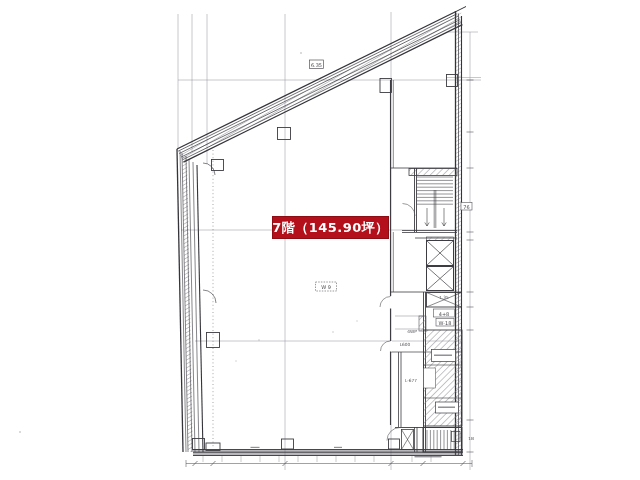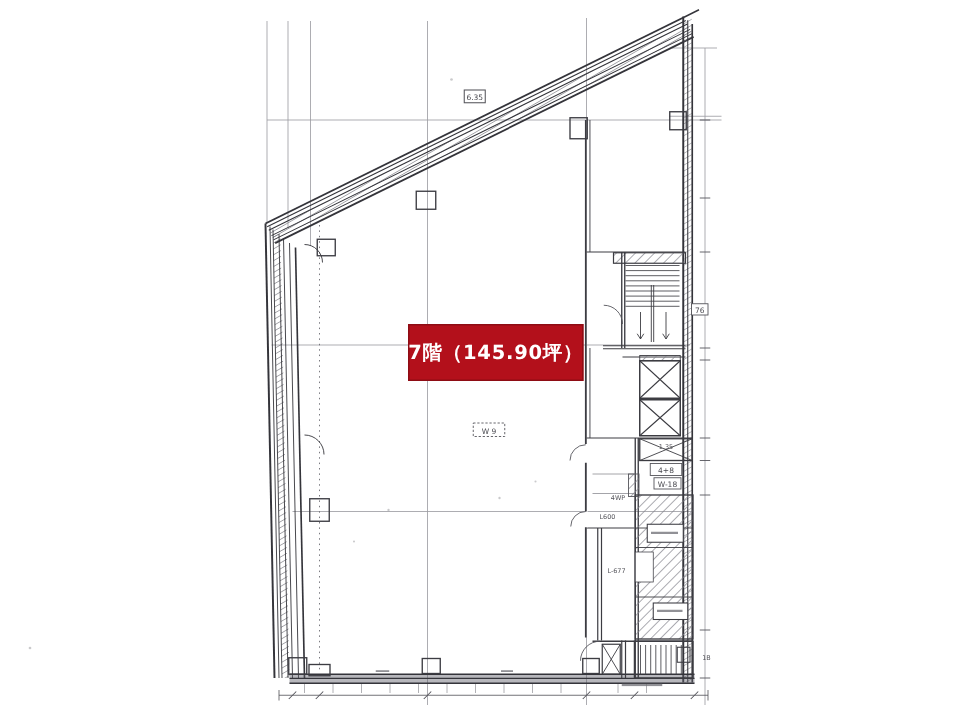--- a/index.html
+++ b/index.html
@@ -1,19 +1,19 @@
 <!DOCTYPE html>
 <html><head>
 <meta charset="utf-8">
 <style>
   html,body{margin:0;padding:0;background:#fff;}
   #stage{position:relative;width:640px;height:480px;background:#ffffff;overflow:hidden;
          font-family:"DejaVu Sans","Liberation Sans",sans-serif;}
   svg{position:absolute;left:0;top:0;}
-  .badge{position:absolute;left:272px;top:216px;width:117px;height:38px;background:#b3101b;
+  .badge{position:absolute;left:272px;top:216px;width:117px;height:23px;background:#b3101b;
          border:1px solid #8e0c14;box-sizing:border-box;display:flex;align-items:center;justify-content:center;}
   .badge span{color:#ffffff;font-size:13px;font-weight:bold;letter-spacing:0.5px;white-space:nowrap;}
   .tinytxt{font-size:5px;fill:#4a4a50;}
   .tinytxt2{font-size:4.3px;fill:#55555b;}
 </style>
 </head>
 <body>
 
 <div id="stage">
 

